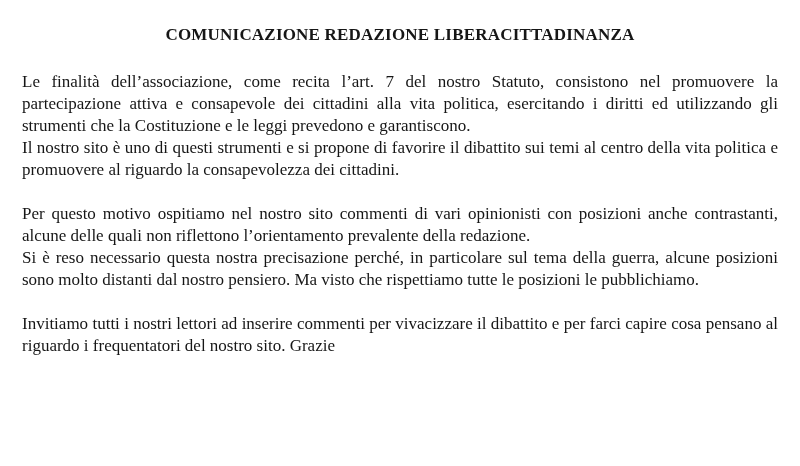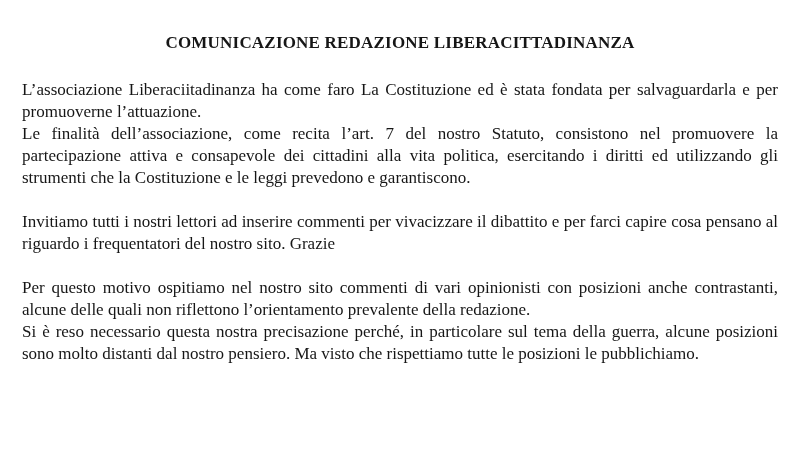--- a/index.html
+++ b/index.html
@@ -6,21 +6,21 @@
     html, body {
       width: 800px;
       height: 466px;
       background: #ffffff;
       overflow: hidden;
     }
     .page {
       width: 800px;
       height: 466px;
       background: #ffffff;
-      padding: 32px 22px 0 22px;
+      padding: 24px 22px 0 22px;
       font-family: "Liberation Serif", "DejaVu Serif", serif;
       color: #161616;
     }
     .title {
       font-size: 17px;
       line-height: 22px;
       font-weight: bold;
       text-align: center;
       letter-spacing: 0.2px;
       margin: 0 0 25px 0;
@@ -36,26 +36,26 @@
     }
   </style>
 </head>
 <body>
 
 <div class="page">
 
   <h1 class="title">COMUNICAZIONE REDAZIONE LIBERACITTADINANZA</h1>
 
   <div class="block">
-    <p>L’associazione Liberaciitadinanza ha come faro La Costituzione ed è stata fondata per salvaguardarla e per promuoverne l’attuazione.</p>
     <p>Le finalità dell’associazione, come recita l’art. 7 del nostro Statuto, consistono nel promuovere la partecipazione attiva e consapevole dei cittadini alla vita politica, esercitando i diritti ed utilizzando gli strumenti che la Costituzione e le leggi prevedono e garantiscono.</p>
-  </div>
-
-  <div class="block">
-    <p>Invitiamo tutti i nostri lettori ad inserire commenti per vivacizzare il dibattito e per farci capire cosa pensano al riguardo i frequentatori del nostro sito. Grazie</p>
+    <p>Il nostro sito è uno di questi strumenti e si propone di favorire il dibattito sui temi al centro della  vita politica e promuovere al riguardo la consapevolezza dei cittadini.</p>
   </div>
 
   <div class="block">
     <p>Per questo motivo ospitiamo nel nostro sito commenti di vari opinionisti con posizioni anche contrastanti, alcune delle quali  non riflettono l’orientamento prevalente della redazione.</p>
     <p>Si è reso necessario questa nostra precisazione perché, in particolare sul tema della guerra, alcune posizioni sono  molto distanti dal nostro pensiero. Ma visto che rispettiamo tutte le posizioni le pubblichiamo.</p>
   </div>
 
+  <div class="block">
+    <p>Invitiamo tutti i nostri lettori ad inserire commenti per vivacizzare il dibattito e per farci capire cosa pensano al riguardo i frequentatori del nostro sito. Grazie</p>
+  </div>
+
 </div>
 
 </body></html>

